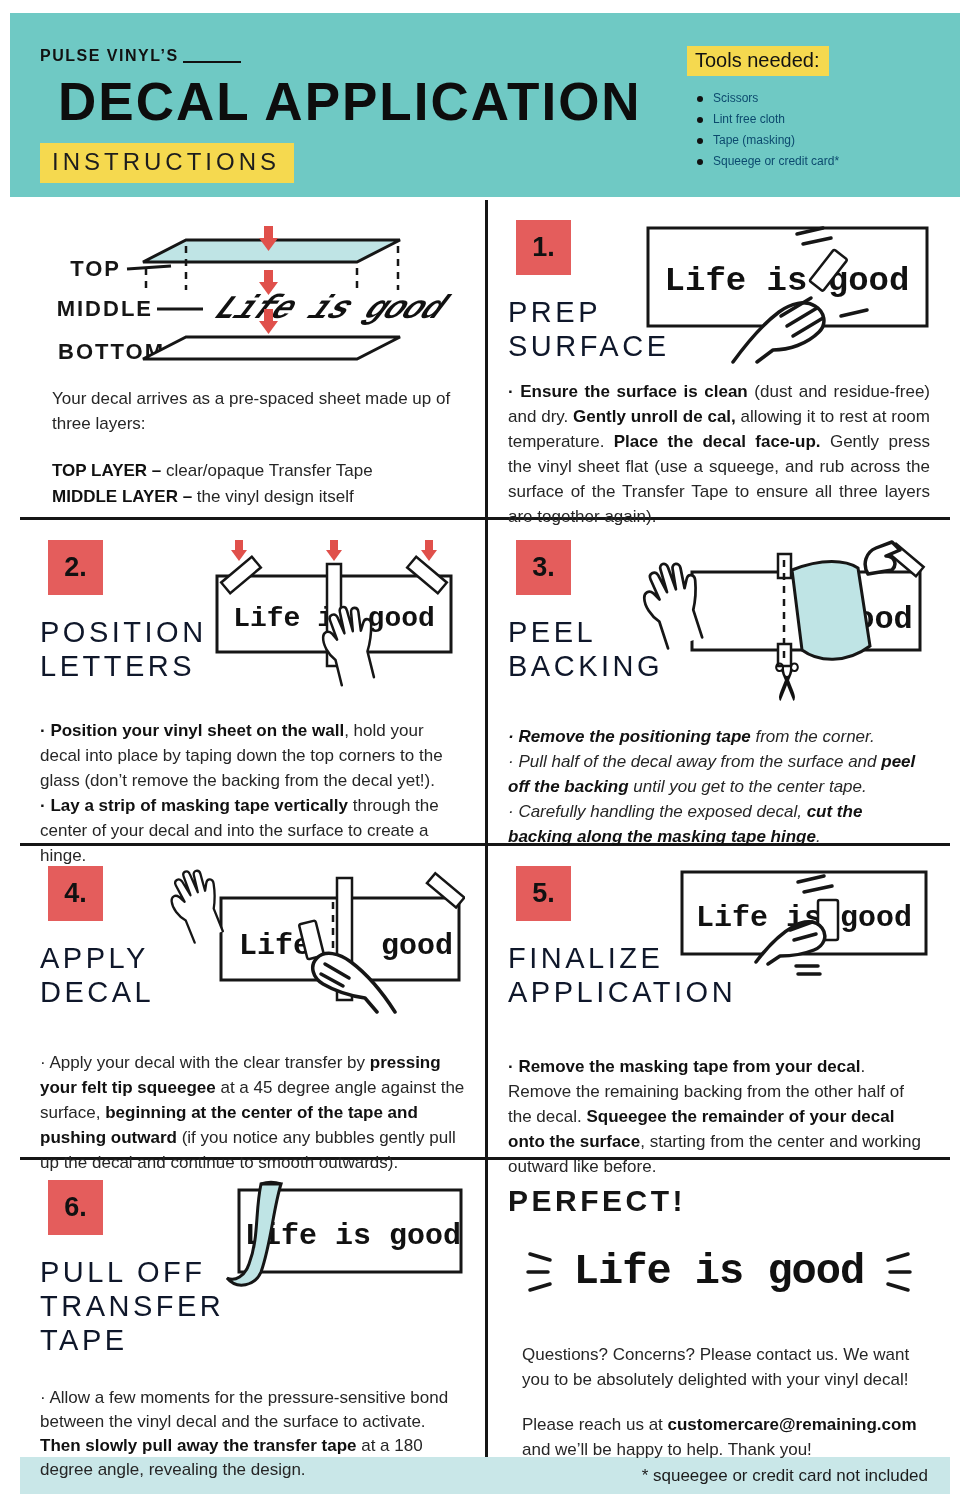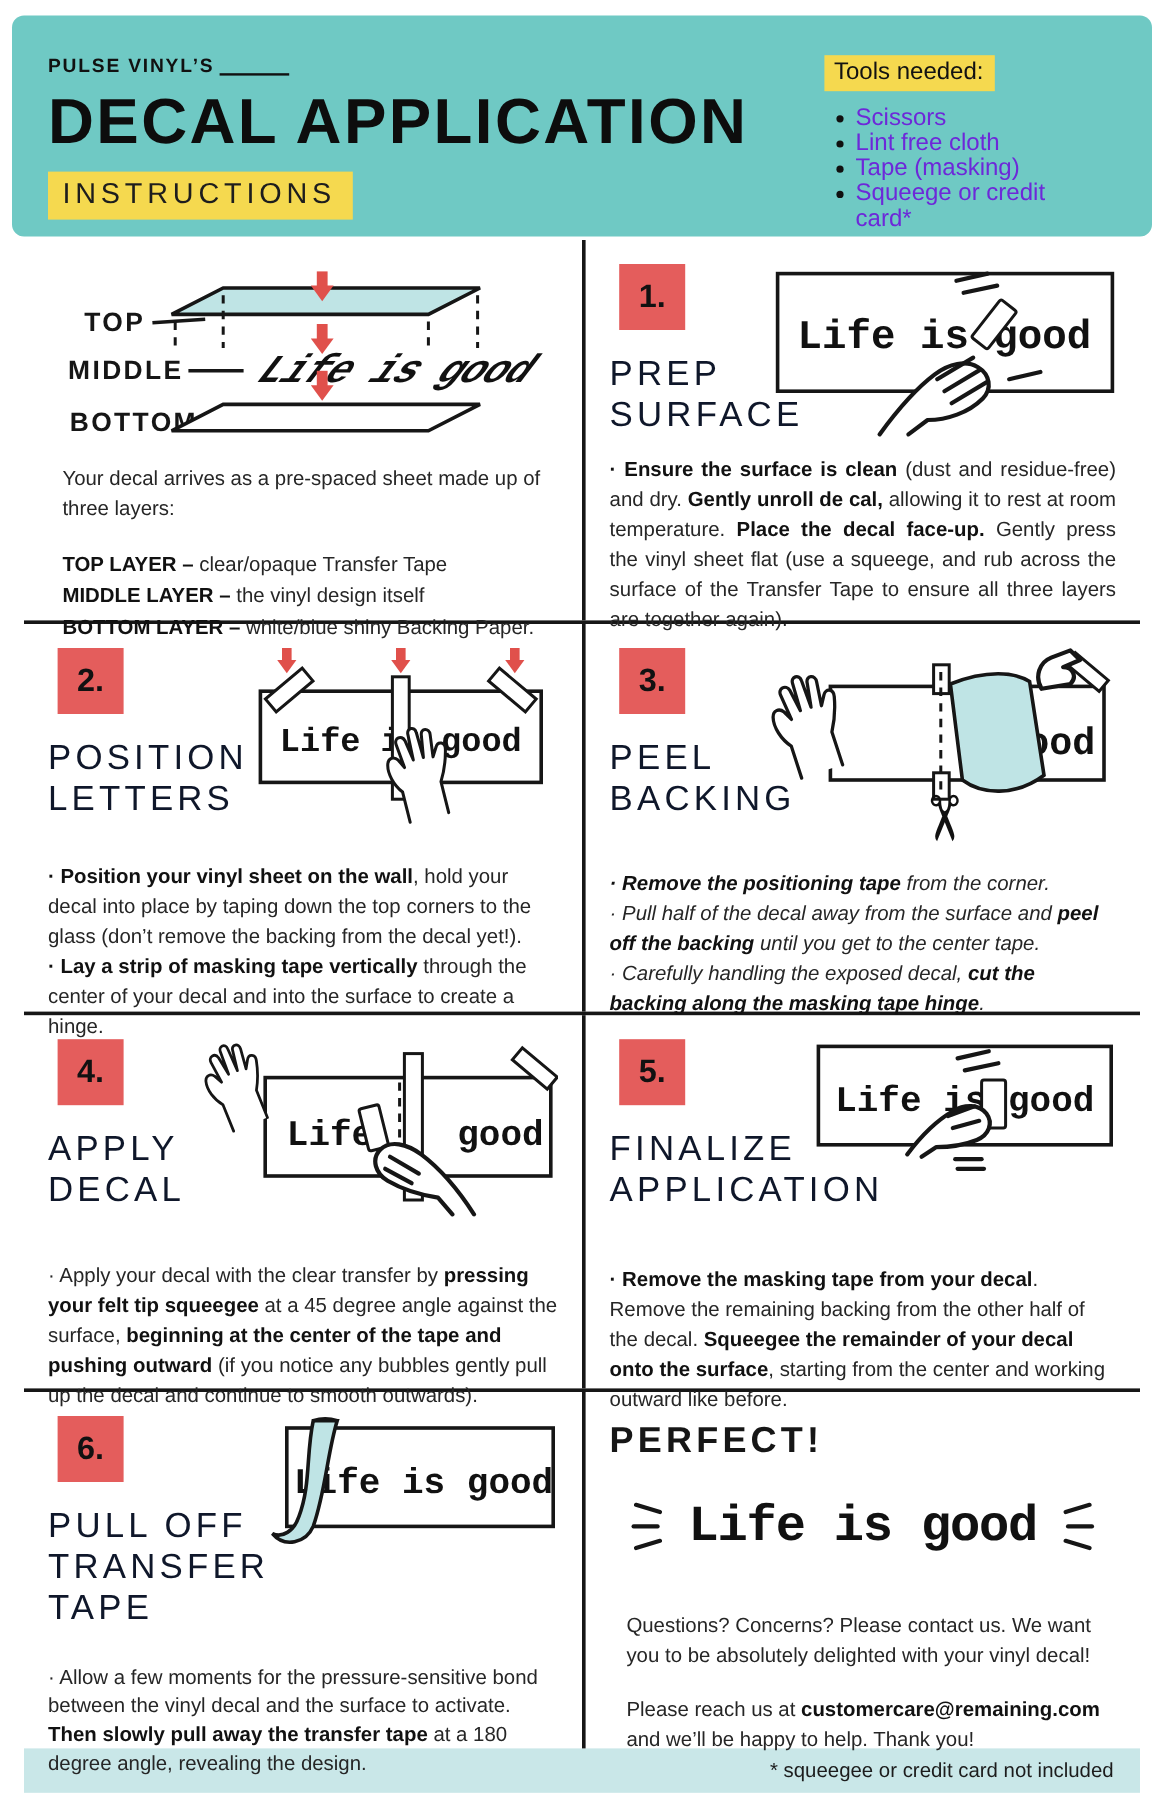--- a/index.html
+++ b/index.html
@@ -11,41 +11,40 @@
   body{
     width:970px;height:1500px;overflow:hidden;position:relative;
     font-family:"Liberation Sans",sans-serif;color:#222;
   }
   .page{padding:13px 10px 0 10px;}
 
   
   header.masthead{
     background:var(--teal);height:184px;position:relative;
     padding:34px 38px 0 30px;
-    border-radius:10px;
   }
   .brand-row{display:flex;align-items:flex-end;gap:4px;}
   .brand{font-size:16px;font-weight:bold;letter-spacing:1.5px;color:#111;}
   .brand-line{display:inline-block;width:58px;border-bottom:2px solid #111;margin-bottom:2px;}
   h1.doc-title{
     font-size:53px;font-weight:900;letter-spacing:2px;color:#0d0d0d;
-    margin-top:10px;line-height:1;
+    margin-top:10px;line-height:1;margin-left:18px;
   }
   .subtitle-badge{
     display:inline-block;background:var(--yellow);color:#1d1d1d;
     font-size:24px;letter-spacing:4px;padding:5px 14px 7px 12px;margin-top:15px;
   }
   .tools{position:absolute;top:33px;right:38px;width:235px;}
   .tools-label{
     display:inline-block;background:var(--yellow);color:#121212;
     font-size:20px;padding:3px 9px 4px 8px;
   }
   .tools ul{list-style:none;margin-top:12px;padding-left:10px;}
   .tools li{
-    font-size:20px;color:#6d28d9;line-height:21px;position:relative;padding-left:16px;
+    font-size:12px;color:#0c4a6e;line-height:21px;position:relative;padding-left:16px;
   }
   .tools li::before{content:"";position:absolute;left:0;top:8px;width:6px;height:6px;border-radius:50%;background:#101010;}
 
   
   .grid{margin:3px 10px 0 10px;}
   .row{display:flex;}
   .row + .row{border-top:3px solid var(--ink);}
   .row1{height:317px;}.row2{height:326px;}.row3{height:314px;}.row4{height:300px;}
   .cell{width:50%;position:relative;padding:0 20px;}
   .cell + .cell{border-left:3px solid var(--ink);}
@@ -166,21 +165,20 @@
               <polygon points="216,56 235,56 225.5,69"></polygon>
             <rect x="221" y="83" width="9" height="13"></rect>
               <polygon points="216,95 235,95 225.5,108"></polygon>
           </g>
         </svg>
         <div class="body">
           <p class="intro-para">Your decal arrives as a pre-spaced sheet made up of three layers:</p>
           <div class="layer-lines">
               <p><b>TOP LAYER –</b><span> clear/opaque Transfer Tape</span></p>
               <p><b>MIDDLE LAYER –</b><span> the vinyl design itself</span></p>
-              <p><b>BOTTOM LAYER –</b><span> white/blue shiny Backing Paper.</span></p>
             </div>
         </div>
       </section>
 
       <section class="cell s1">
         <div class="step-head">
           <div class="badge">1.</div>
           <div class="step-title">PREP
 SURFACE</div>
           <svg class="art" width="285" height="145" viewBox="0 0 285 145">

